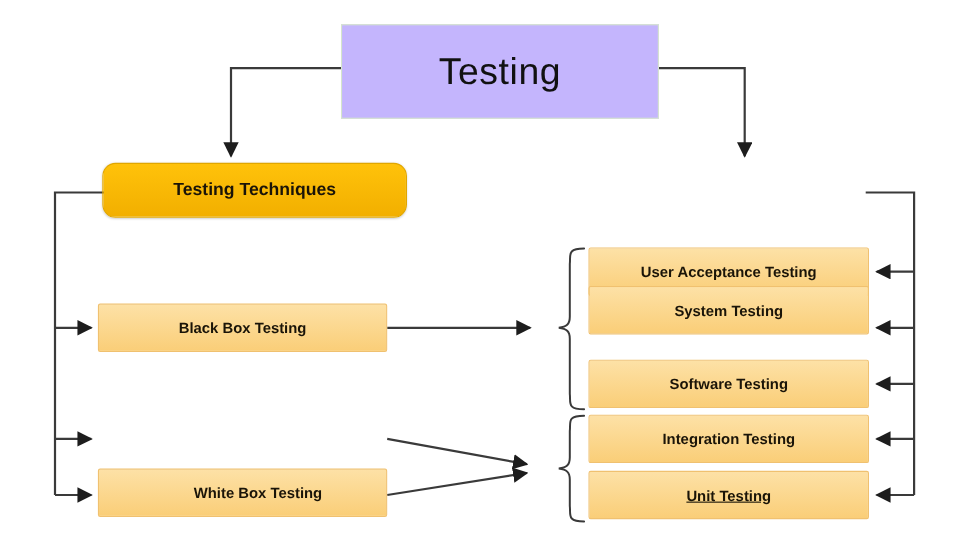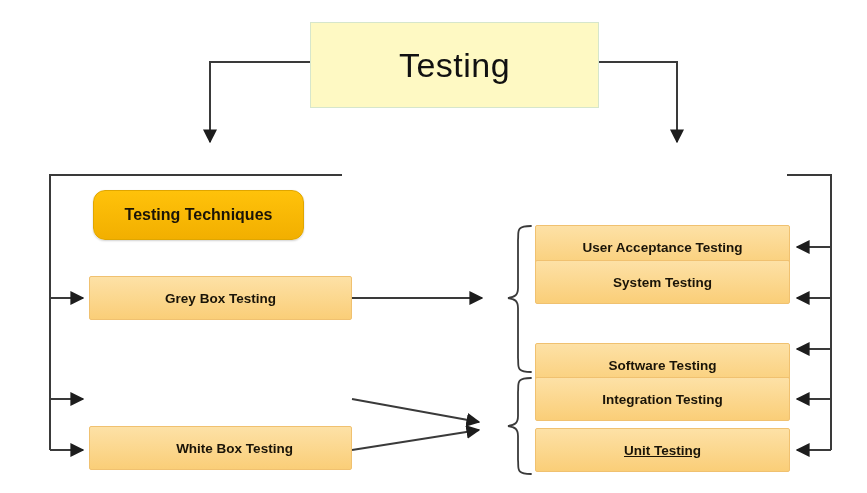--- a/index.html
+++ b/index.html
@@ -31,44 +31,43 @@
     box-sizing: border-box;
     text-align: center;
     z-index: 2;
   }
   
   .node-root {
     left: 310px;
     top: 22px;
     width: 289px;
     height: 86px;
-    background: #fef9c3;
+    background: #c4b5fd;
     border: 1px solid #d6e6cc;
     color: #111111;
     font-size: 34px;
     font-weight: 400;
     letter-spacing: 0.5px;
   }
   
   .node-cat {
     background: #F5B700;
     background: linear-gradient(180deg, #FFC20A 0%, #F2AF00 100%);
     border: 1px solid #e0a600;
     border-radius: 12px;
     color: #1a1408;
     font-size: 16px;
     font-weight: bold;
     box-shadow: 0 1px 2px rgba(0,0,0,0.18);
   }
   .node-cat-techniques {
     left: 93px;
     top: 148px;
-    width: 211px;
+    width: 277px;
     height: 50px;
-    margin-top: 42px;
   }
   .node-cat-levels {
     left: 537px;
     top: 148px;
     width: 250px;
     height: 50px;
   }
   
   .node-leaf {
     background: #FBD88E;
@@ -87,21 +86,21 @@
   .leaf-right {
     left: 535px;
     width: 255px;
     height: 44px;
   }
   .lp-black  { top: 276px; }
   .lp-grey   { top: 377px; }
   .lp-white  { top: 426px; padding-left: 28px; }
   .rp-uat    { top: 225px; }
   .rp-system { top: 260px; }
-  .rp-software { top: 343px; }
+  .rp-software { top: 327px; }
   .rp-integration { top: 377px; }
   .rp-unit   { top: 428px; text-decoration: underline; }
 </style>
 </head>
 <body>
 
 <div id="canvas">
 
   <svg id="svg-layer" viewBox="0 0 867 493" width="867" height="493" xmlns="http://www.w3.org/2000/svg">
     <defs>
@@ -155,21 +154,21 @@
 
   <div class="node node-root">
     <span>Testing</span>
   </div>
 
   <div class="node node-cat node-cat-techniques">
     <span>Testing Techniques</span>
   </div>
 
   <div class="node node-leaf leaf-left lp-black">
-    <span>Grey Box Testing</span>
+    <span>Black Box Testing</span>
   </div>
   <div class="node node-leaf leaf-left lp-white">
     <span>White Box Testing</span>
   </div>
 
   <div class="node node-leaf leaf-right rp-uat">
     <span>User Acceptance Testing</span>
   </div>
   <div class="node node-leaf leaf-right rp-system">
     <span>System Testing</span>

